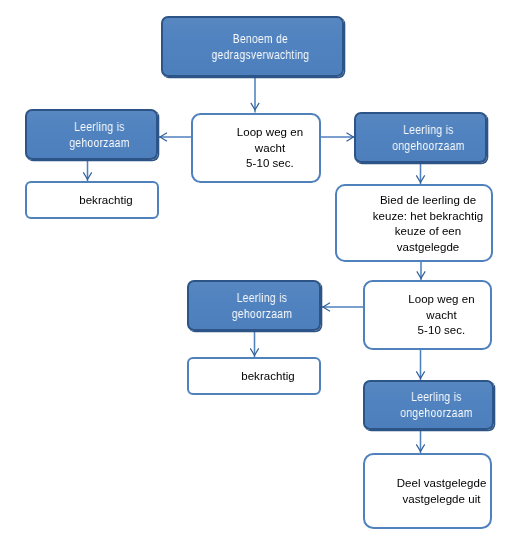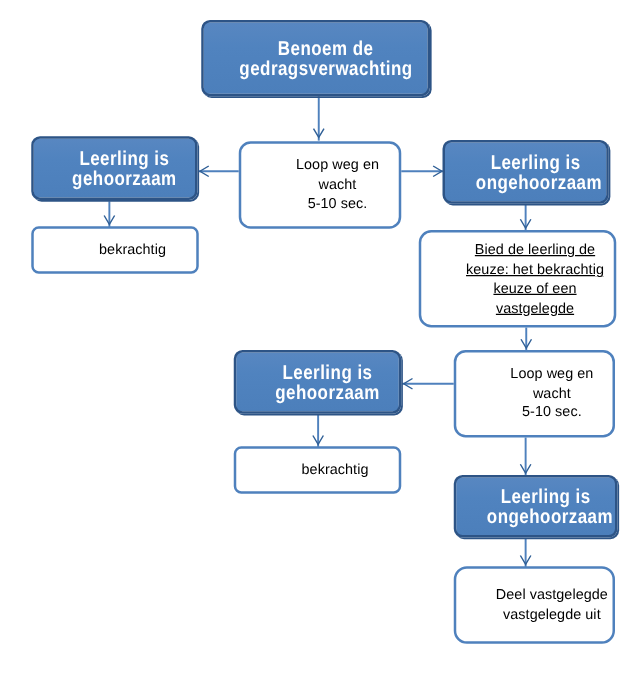--- a/index.html
+++ b/index.html
@@ -47,22 +47,22 @@
   }
   .node .label > span { display: block; }
   .node .label { will-change: transform; }
 
   
   .node.filled {
     background: linear-gradient(180deg, #5887c1 0%, #5083bf 35%, #4c7fbb 100%);
     border: 2px solid #2d5486;
     border-radius: 6px;
     color: #ffffff;
-    font-weight: bold;
-    font-size: 16px;
+    font-weight: normal;
+    font-size: 12px;
     box-shadow: 1.3px 1.3px 0 0 #2d5486;
     padding-left: 16px;
   }
   .node.filled .label { transform: scaleX(0.847); letter-spacing: 0.45px; }
 
   
   .node.outline {
     background: #ffffff;
     border: 2px solid #4f81bd;
     border-radius: 10px;
@@ -71,26 +71,26 @@
     font-size: 11.5px;
   }
   .node.outline .label { letter-spacing: 0.05px; margin-left: 28px; }
 
   
   #n-benoem        { left: 161px; top: 16px;  width: 183px; height: 61px; border-radius: 7px; }
   #n-gehoorzaam1   { left: 25px;  top: 109px; width: 133px; height: 51px; border-radius: 7px; }
   #n-loopweg1      { left: 191px; top: 113px; width: 130px; height: 70px; border-radius: 9.5px; }
   #n-ongehoorzaam1 { left: 354px; top: 112px; width: 133px; height: 51px; border-radius: 7px; }
   #n-bekrachtig1   { left: 25px;  top: 181px; width: 134px; height: 38px; border-radius: 6px; }
-  #n-bied          { left: 335px; top: 184px; width: 158px; height: 78px; border-radius: 10px; text-decoration: underline; }
+  #n-bied          { left: 335px; top: 184px; width: 158px; height: 78px; border-radius: 10px; }
   #n-gehoorzaam2   { left: 187px; top: 280px; width: 134px; height: 51px; border-radius: 7px; }
   #n-loopweg2      { left: 363px; top: 280px; width: 129px; height: 70px; border-radius: 9.5px; }
   #n-bekrachtig2   { left: 187px; top: 357px; width: 134px; height: 38px; border-radius: 6px; }
   #n-ongehoorzaam2 { left: 363px; top: 380px; width: 131px; height: 50px; border-radius: 7px; }
-  #n-deel          { left: 363px; top: 453px; width: 129px; height: 62px; border-radius: 10.5px; }
+  #n-deel          { left: 363px; top: 453px; width: 129px; height: 76px; border-radius: 10.5px; }
 </style>
 </head>
 <body>
 
 <div class="canvas">
 
   <svg class="arrows" id="arrow-layer" viewBox="0 0 512 547">
       <g>
         <line x1="255" y1="77" x2="255" y2="112.5" stroke="#4f81bd" stroke-width="1.55"></line>
         <path d="M 250.8 102.9 L 255 109.9 L 259.2 102.9" fill="none" stroke="#2f5f96" stroke-width="1.15" stroke-linecap="butt" stroke-linejoin="miter"></path>

